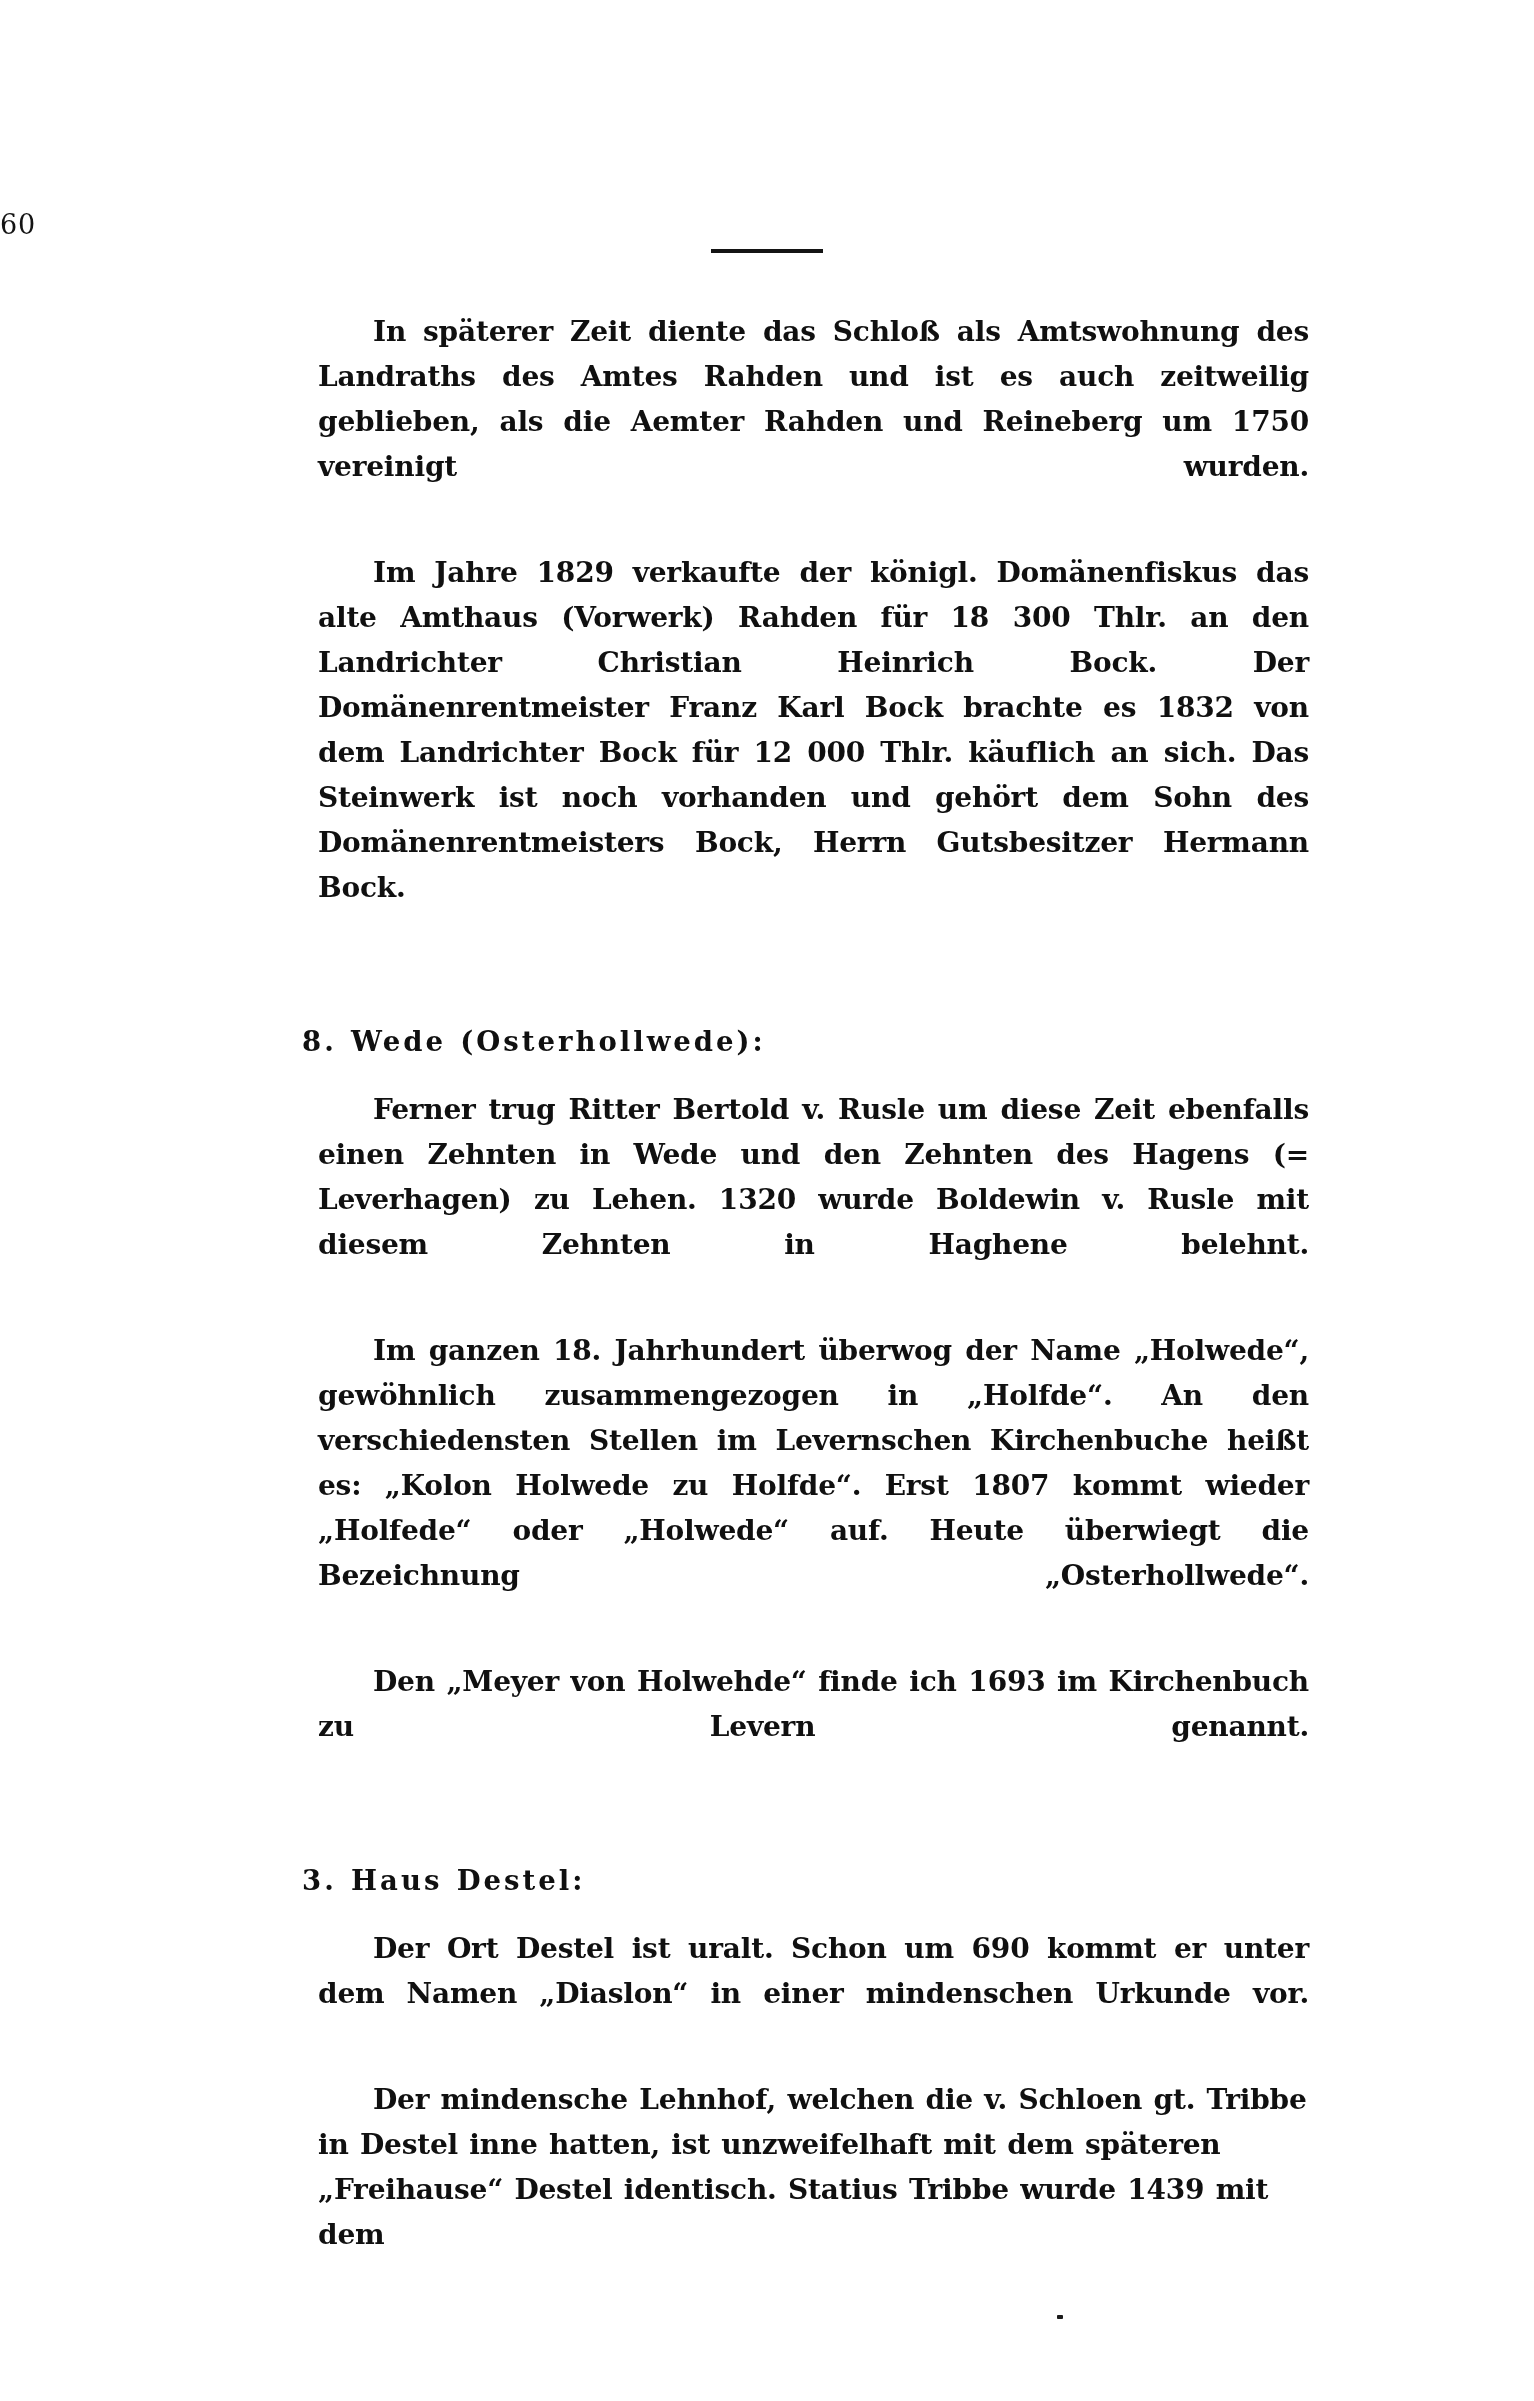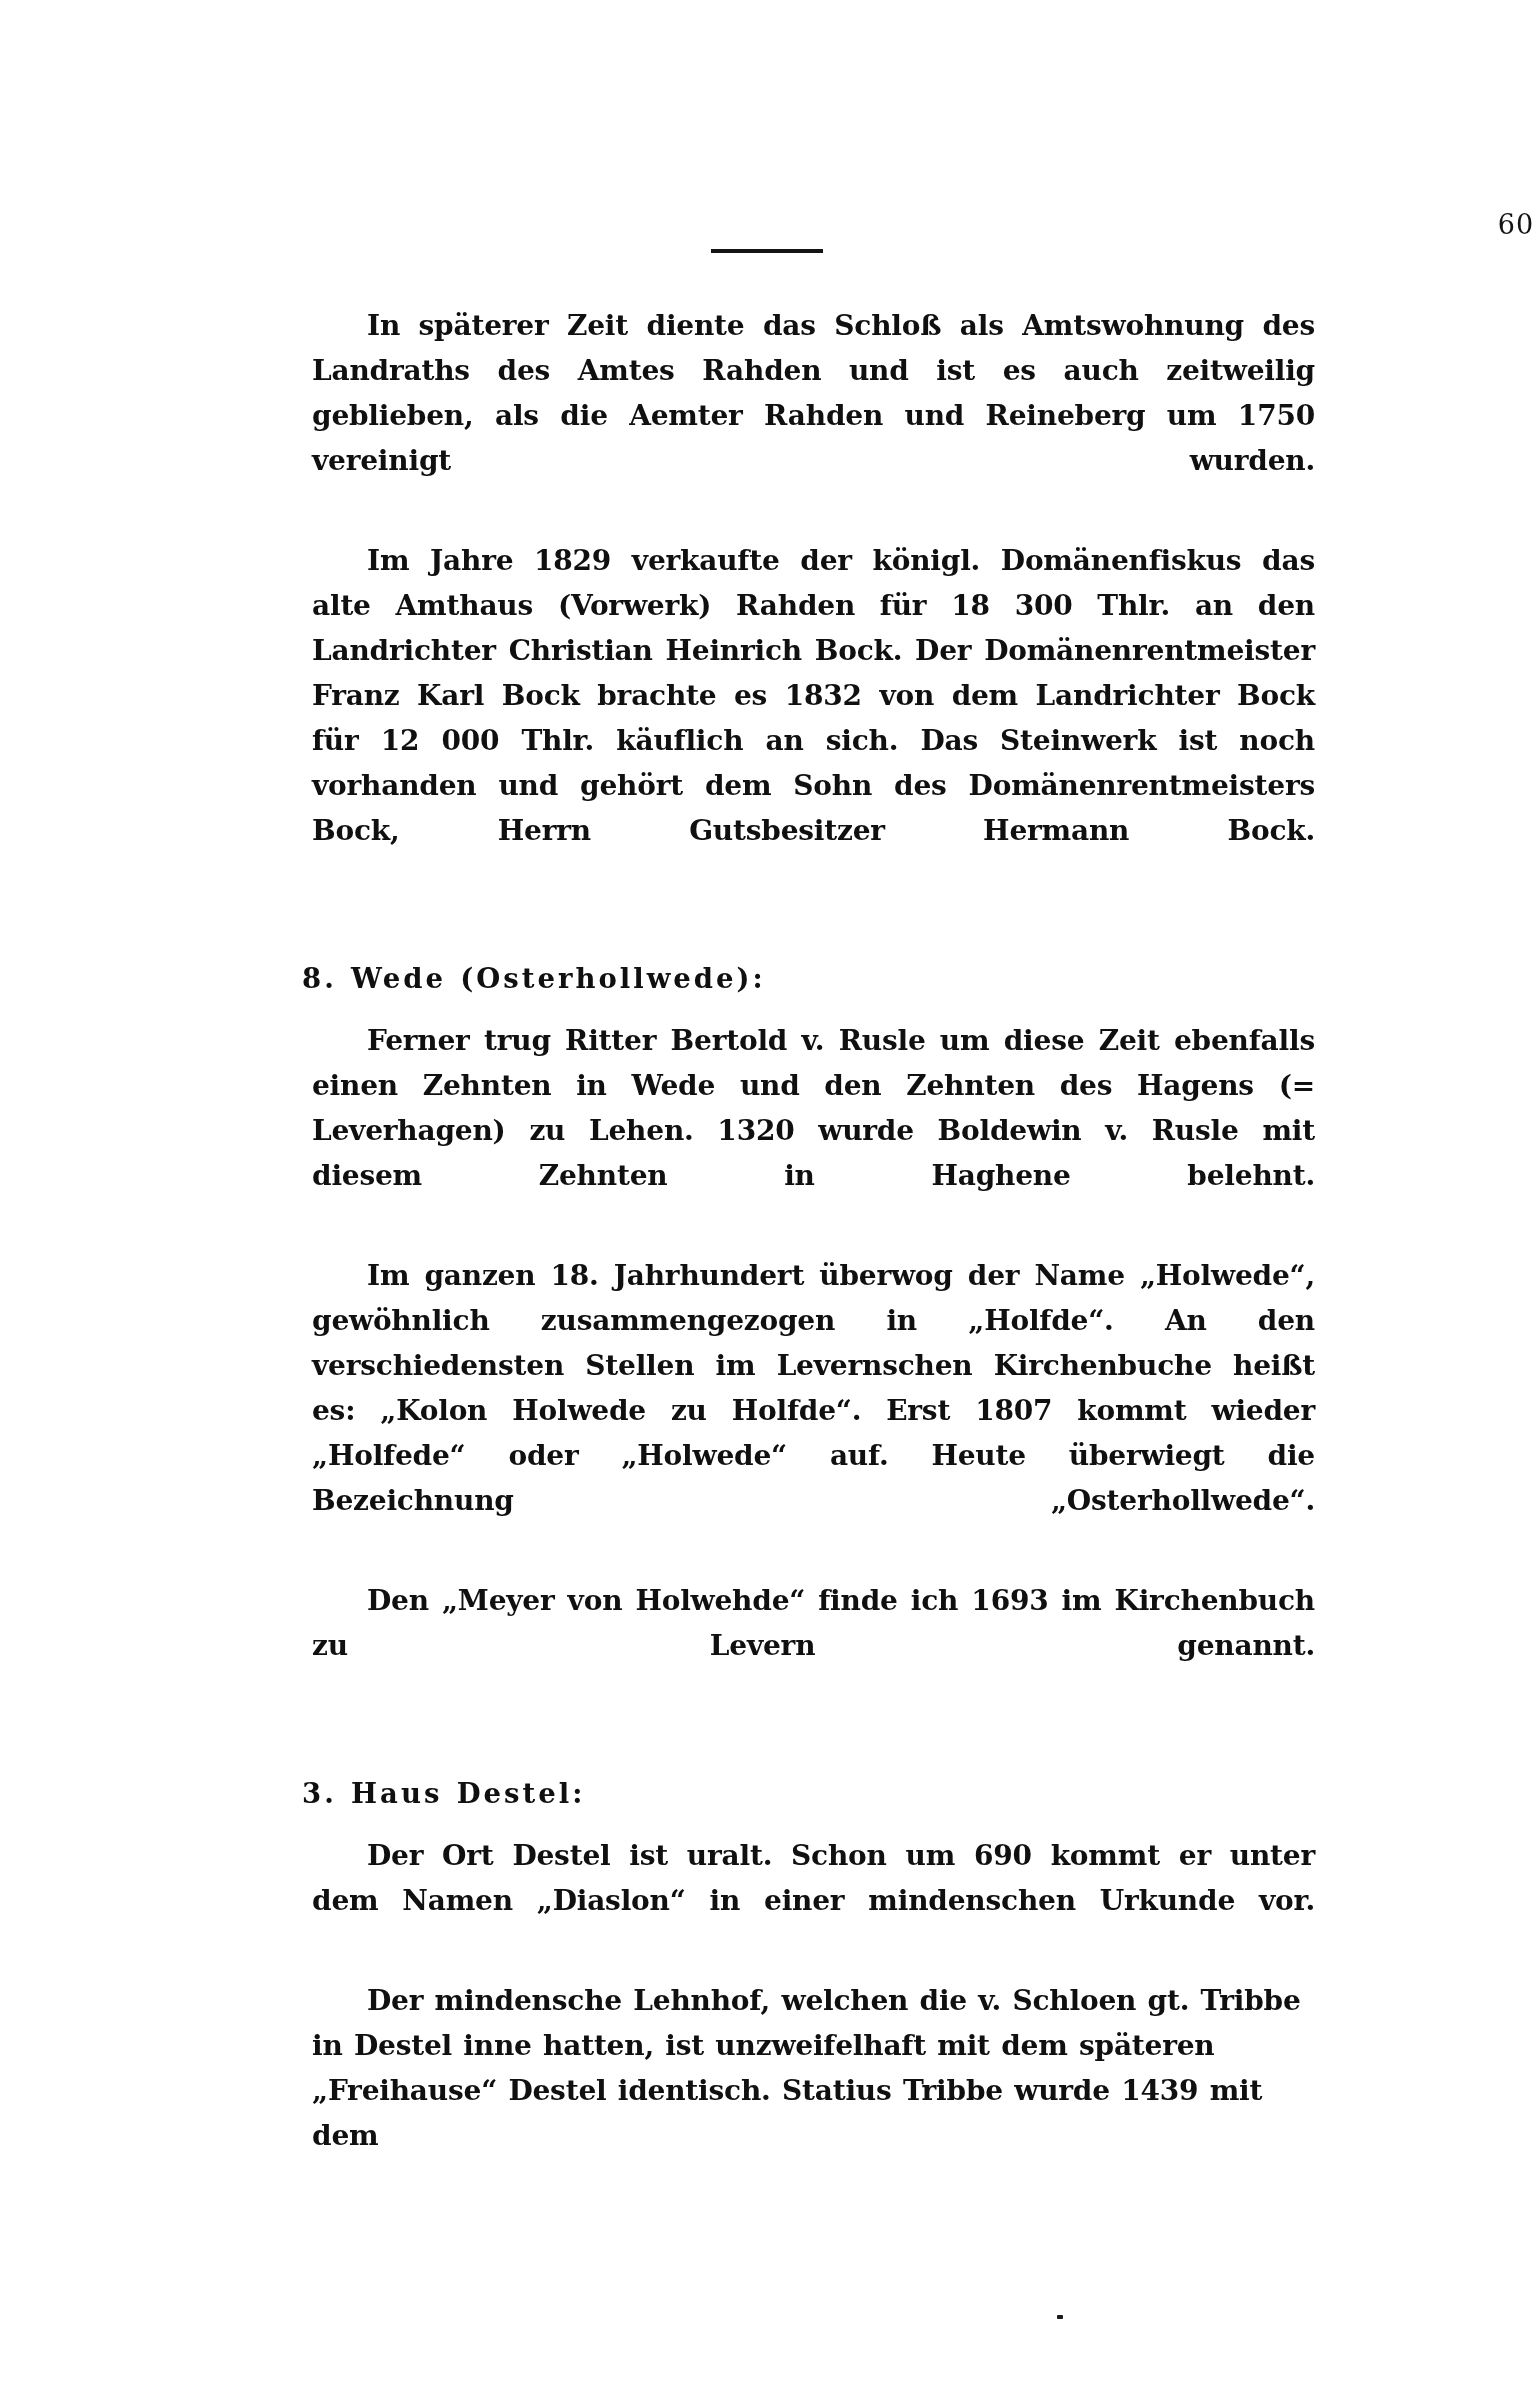--- a/index.html
+++ b/index.html
@@ -17,21 +17,21 @@
     font-family: "DejaVu Serif", "Liberation Serif", serif;
     color: #111111;
   }
 
   
   .folio-block {
     position: absolute;
     left: 0;
     top: 210px;
     width: 1534px;
-    text-align: right;
+    text-align: left;
   }
 
   .folio-number {
     font-family: "DejaVu Serif", "Liberation Serif", serif;
     font-size: 27px;
     line-height: 30px;
     letter-spacing: 0.9px;
     color: #141414;
   }
 
@@ -58,21 +58,21 @@
     line-height: 45px;
     letter-spacing: -0.2px;
     word-spacing: 1.8px;
     text-align: justify;
     text-justify: inter-word;
     color: #101010;
     -webkit-font-smoothing: none;
   }
 
   p.para {
-    margin: 10px;
+    margin: 16px;
     text-indent: 55px;
     text-align: justify;
   }
 
   p.para:last-child {
     text-align: left;
   }
 
   
   p.para::after {

